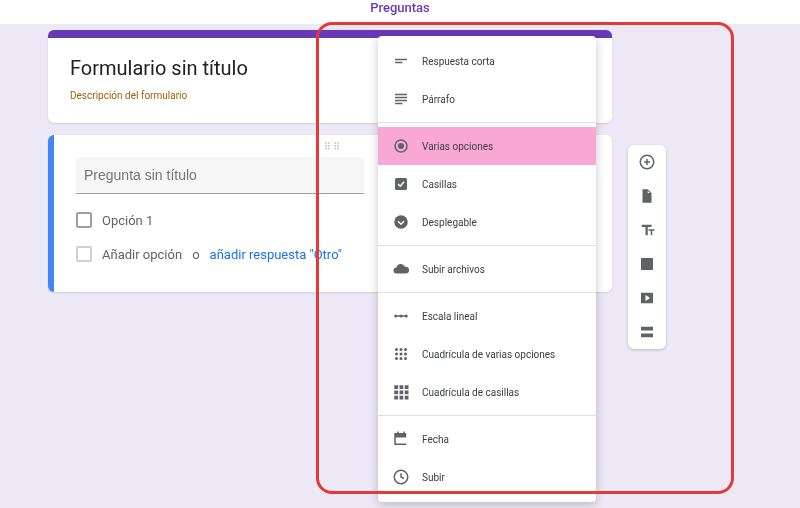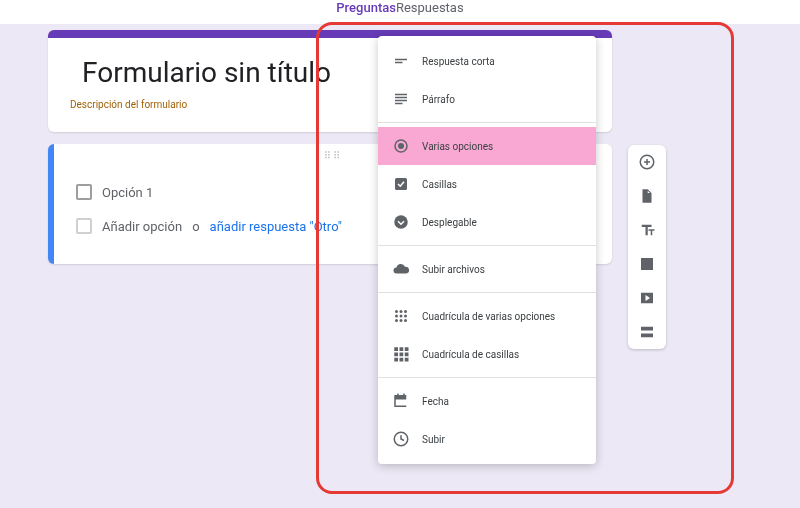--- a/index.html
+++ b/index.html
@@ -47,23 +47,23 @@
     border-radius: 6px;
     box-shadow: 0 1px 2px rgba(0,0,0,.12);
     position: relative;
   }
   .header-card {
     padding: 18px 22px 22px 22px;
     margin-bottom: 12px;
     border-top: 8px solid #673ab7;
   }
   .form-title {
-    font-size: 28px;
+    font-size: 20px;
     color: #202124;
-    margin: 0 0 10px 12px;
+    margin: 0 0 10px 0;
     font-weight: 400;
   }
   .form-desc {
     font-size: 10px;
     color: #a16207;
   }
 
   .question-card {
     padding: 22px 22px 30px 22px;
     border-left: 6px solid #4285f4;
@@ -169,32 +169,34 @@
     z-index: 10;
   }
 
   svg { width: 18px; height: 18px; fill: #5f6368; }
 </style>
 </head>
 <body>
 
 <div class="tabs">
   <div class="tab active">Preguntas</div>
-  <div class="tab">Respuestas</div>
 </div>
 
 <div class="canvas">
 
   <div class="card header-card">
     <h1 class="form-title">Formulario sin título</h1>
     <div class="form-desc">Descripción del formulario</div>
   </div>
 
   <div class="card question-card">
     <div class="drag-dots">⠿⠿</div>
+    <div class="qtitle">
+      <input type="text" placeholder="Pregunta sin título" style="">
+    </div>
     <div class="option-row">
       <span class="chk"></span>
       <span>Opción 1</span>
     </div>
     <div class="option-row">
       <span class="chk" style="border-color:#d0d0d0"></span>
       <span>Añadir opción</span>
       <span>o</span>
       <span class="add-other">añadir respuesta "Otro"</span>
     </div>
@@ -252,20 +254,31 @@
         <svg viewBox="0 0 24 24">
           <path d="M19 18H6a4 4 0 010-8 6 6 0 0111.3-1A4.5 4.5 0 0119 18zm-7-2v-4l-2 2-1-1 4-4 4 4-1 1-2-2v4h-2z"></path>
         </svg>
       </span>
     <span>Subir archivos</span>
   </div>
   <div class="menu-sep"></div>
   <div class="menu-item">
     <span class="mi-icon">
         <svg viewBox="0 0 24 24">
+          <circle cx="5" cy="12" r="2"></circle>
+          <circle cx="12" cy="12" r="2"></circle>
+          <circle cx="19" cy="12" r="2"></circle>
+          <path d="M5 12h14" stroke="#5f6368" stroke-width="2"></path>
+        </svg>
+      </span>
+    <span>Escala lineal</span>
+  </div>
+  <div class="menu-item">
+    <span class="mi-icon">
+        <svg viewBox="0 0 24 24">
           <circle cx="6" cy="6" r="2"></circle>
           <circle cx="12" cy="6" r="2"></circle>
           <circle cx="18" cy="6" r="2"></circle>
           <circle cx="6" cy="12" r="2"></circle>
           <circle cx="12" cy="12" r="2"></circle>
           <circle cx="18" cy="12" r="2"></circle>
           <circle cx="6" cy="18" r="2"></circle>
           <circle cx="12" cy="18" r="2"></circle>
           <circle cx="18" cy="18" r="2"></circle>
         </svg>

